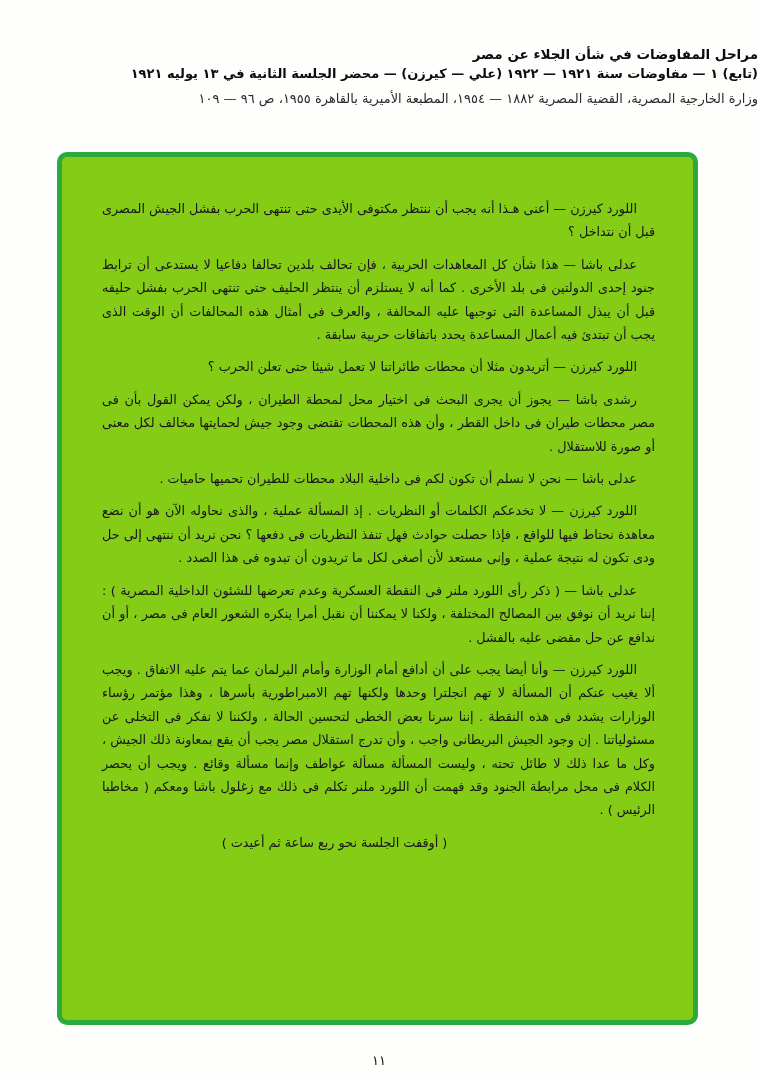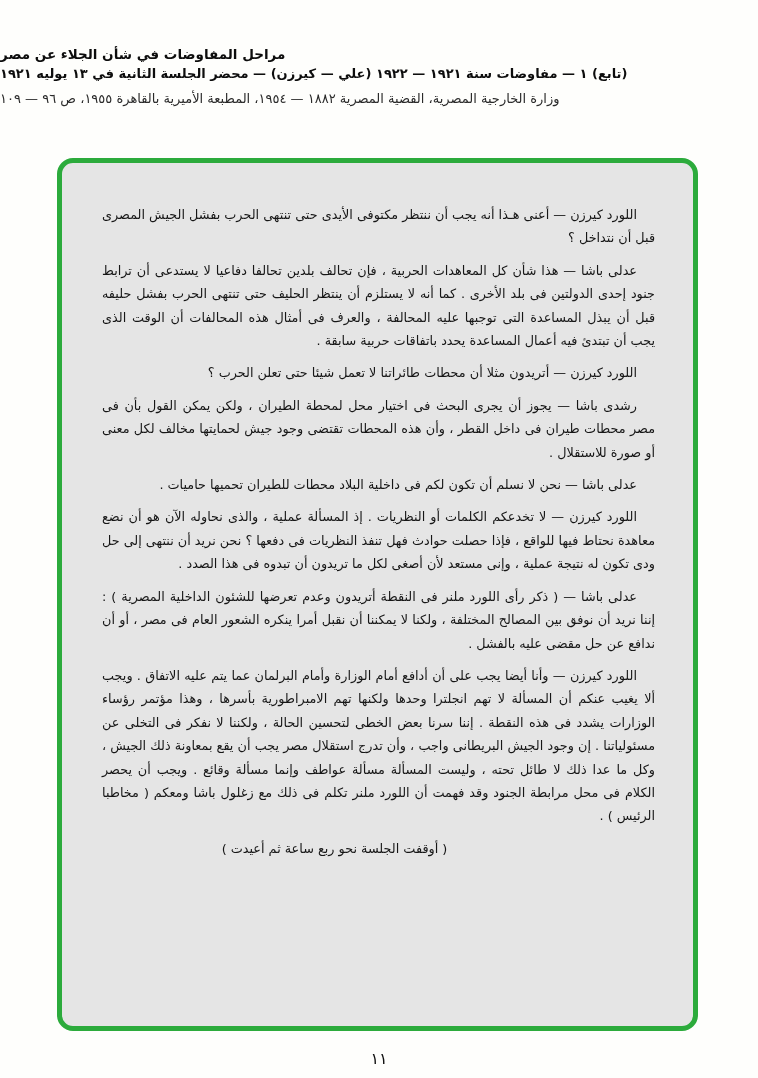--- a/index.html
+++ b/index.html
@@ -14,21 +14,21 @@
     background: #fefefc;
     font-family: "DejaVu Sans", sans-serif;
     color: #1a1a1a;
     overflow: hidden;
   }
   .header {
     position: absolute;
     top: 46px;
     left: 0;
     width: 100%;
-    text-align: left;
+    text-align: right;
     direction: rtl;
   }
   .header .title {
     font-size: 13.5px;
     font-weight: bold;
     letter-spacing: 0.2px;
     color: #0d0d0d;
   }
   .header .subtitle {
     font-size: 13px;
@@ -36,28 +36,28 @@
     margin-top: 4px;
     color: #0d0d0d;
   }
   .header .source {
     font-size: 13px;
     margin-top: 10px;
     color: #2a2a2a;
   }
   .frame {
     position: absolute;
-    top: 158px;
+    top: 152px;
     left: 57px;
     width: 641px;
     height: 873px;
     border: 5px solid #2cab3c;
-    border-radius: 16px;
+    border-radius: 10px;
     box-sizing: border-box;
-    background: #e5e5e5;
+    background: #84cc16;
     overflow: hidden;
   }
   .content {
     direction: rtl;
     padding: 40px 38px 0 40px;
     font-size: 12.8px;
     line-height: 1.83;
     text-align: justify;
     color: #161616;
   }
@@ -70,21 +70,21 @@
     text-indent: 0;
     margin-right: 88px;
     margin-top: 4px;
   }
   .page-number {
     position: absolute;
     bottom: 10px;
     left: 0;
     width: 100%;
     text-align: center;
-    font-size: 16px;
+    font-size: 13px;
     color: #111;
   }
 </style>
 </head>
 <body>
 
 <div class="page">
 
   <div class="header">
     <div class="title">مراحل المفاوضات في شأن الجلاء عن مصر</div>
@@ -93,21 +93,21 @@
   </div>
 
   <div class="frame">
     <div class="content">
       <p class="para">اللورد كيرزن — أعنى هـذا أنه يجب أن ننتظر مكتوفى الأيدى حتى تنتهى الحرب بفشل الجيش المصرى قبل أن نتداخل ؟</p>
       <p class="para">عدلى باشا — هذا شأن كل المعاهدات الحربية ، فإن تحالف بلدين تحالفا دفاعيا لا يستدعى أن ترابط جنود إحدى الدولتين فى بلد الأخرى . كما أنه لا يستلزم أن ينتظر الحليف حتى تنتهى الحرب بفشل حليفه قبل أن يبذل المساعدة التى توجبها عليه المحالفة ، والعرف فى أمثال هذه المحالفات أن الوقت الذى يجب أن تبتدئ فيه أعمال المساعدة يحدد باتفاقات حربية سابقة .</p>
       <p class="para">اللورد كيرزن — أتريدون مثلا أن محطات طائراتنا لا تعمل شيئا حتى تعلن الحرب ؟</p>
       <p class="para">رشدى باشا — يجوز أن يجرى البحث فى اختيار محل لمحطة الطيران ، ولكن يمكن القول بأن فى مصر محطات طيران فى داخل القطر ، وأن هذه المحطات تقتضى وجود جيش لحمايتها مخالف لكل معنى أو صورة للاستقلال .</p>
       <p class="para">عدلى باشا — نحن لا نسلم أن تكون لكم فى داخلية البلاد محطات للطيران تحميها حاميات .</p>
       <p class="para">اللورد كيرزن — لا تخدعكم الكلمات أو النظريات . إذ المسألة عملية ، والذى نحاوله الآن هو أن نضع معاهدة نحتاط فيها للواقع ، فإذا حصلت حوادث فهل تنفذ النظريات فى دفعها ؟ نحن نريد أن ننتهى إلى حل ودى تكون له نتيجة عملية ، وإنى مستعد لأن أصغى لكل ما تريدون أن تبدوه فى هذا الصدد .</p>
-      <p class="para">عدلى باشا — ( ذكر رأى اللورد ملنر فى النقطة أتريدون وعدم تعرضها للشئون الداخلية المصرية ) : إننا نريد أن نوفق بين المصالح المختلفة ، ولكنا لا يمكننا أن نقبل أمرا ينكره الشعور العام فى مصر ، أو أن ندافع عن حل مقضى عليه بالفشل .</p>
+      <p class="para">عدلى باشا — ( ذكر رأى اللورد ملنر فى النقطة العسكرية وعدم تعرضها للشئون الداخلية المصرية ) : إننا نريد أن نوفق بين المصالح المختلفة ، ولكنا لا يمكننا أن نقبل أمرا ينكره الشعور العام فى مصر ، أو أن ندافع عن حل مقضى عليه بالفشل .</p>
       <p class="para">اللورد كيرزن — وأنا أيضا يجب على أن أدافع أمام الوزارة وأمام البرلمان عما يتم عليه الاتفاق . ويجب ألا يغيب عنكم أن المسألة لا تهم انجلترا وحدها ولكنها تهم الامبراطورية بأسرها ، وهذا مؤتمر رؤساء الوزارات يشدد فى هذه النقطة . إننا سرنا بعض الخطى لتحسين الحالة ، ولكننا لا نفكر فى التخلى عن مسئولياتنا . إن وجود الجيش البريطانى واجب ، وأن تدرج استقلال مصر يجب أن يقع بمعاونة ذلك الجيش ، وكل ما عدا ذلك لا طائل تحته ، وليست المسألة مسألة عواطف وإنما مسألة وقائع . ويجب أن يحصر الكلام فى محل مرابطة الجنود وقد فهمت أن اللورد ملنر تكلم فى ذلك مع زغلول باشا ومعكم ( مخاطبا الرئيس ) .</p>
       <p class="para closing">( أوقفت الجلسة نحو ربع ساعة ثم أعيدت )</p>
     </div>
   </div>
 
   <div class="page-number">١١</div>
 
 </div>
 
 </body></html>

